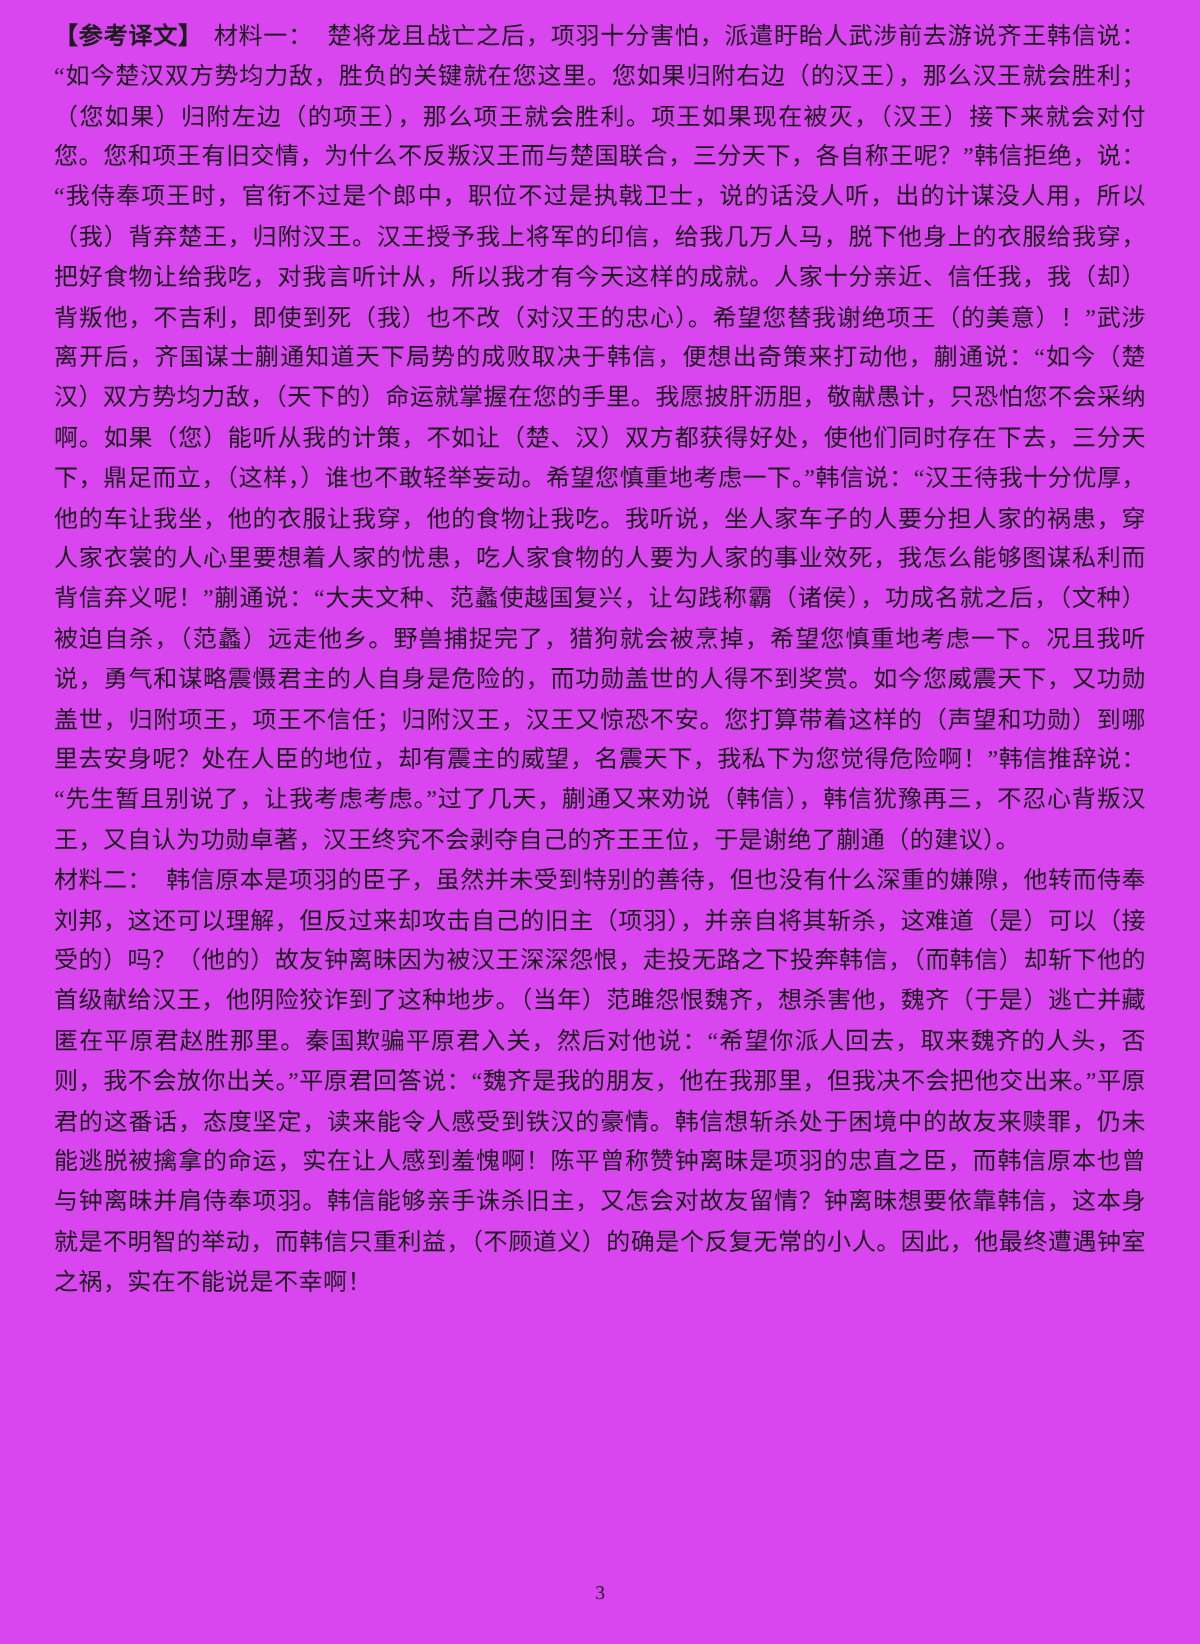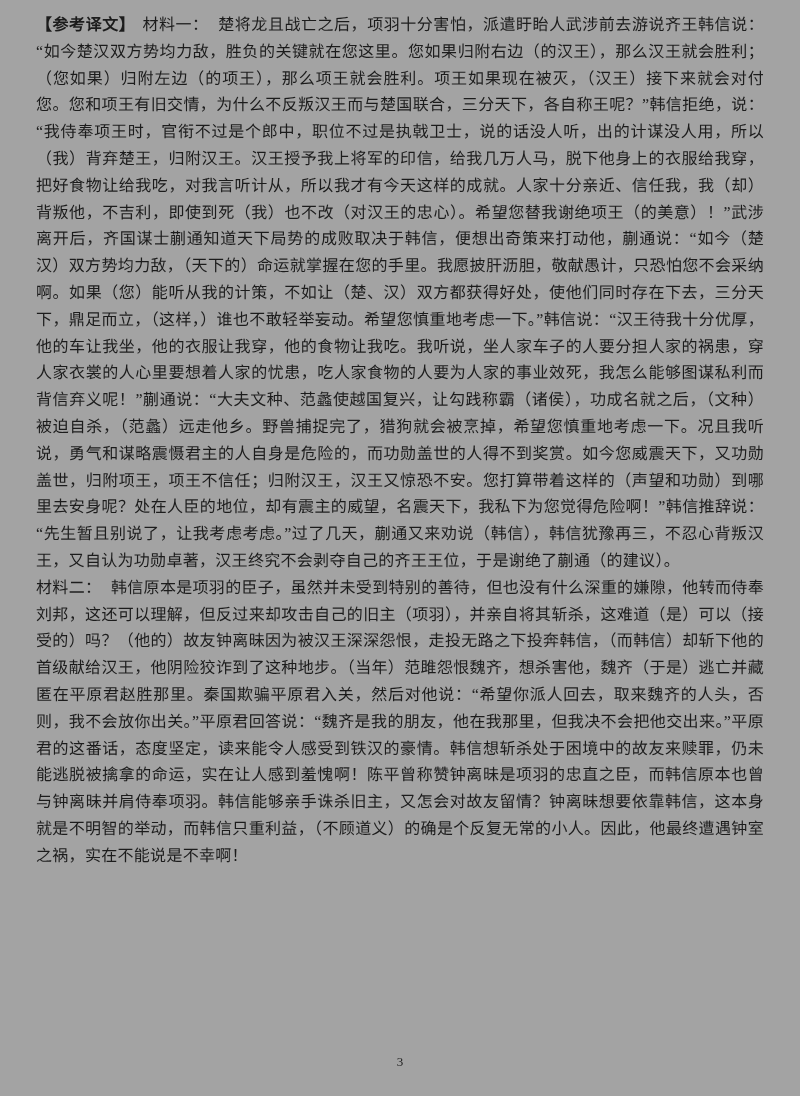--- a/index.html
+++ b/index.html
@@ -10,21 +10,21 @@
   body {
     width: 800px;
     height: 1096px;
     position: relative;
     font-family: "Liberation Serif", "DejaVu Serif", serif;
     color: #1c1c1c;
   }
   .page {
     position: absolute;
     inset: 0;
-    background: #a3a3a3;
+    background: #d946ef;
   }
   .content {
     position: absolute;
     top: 12px;
     left: 36px;
     right: 36px;
     font-size: 16px;
     line-height: 26.8px;
     text-align: justify;
     text-align-last: left;

